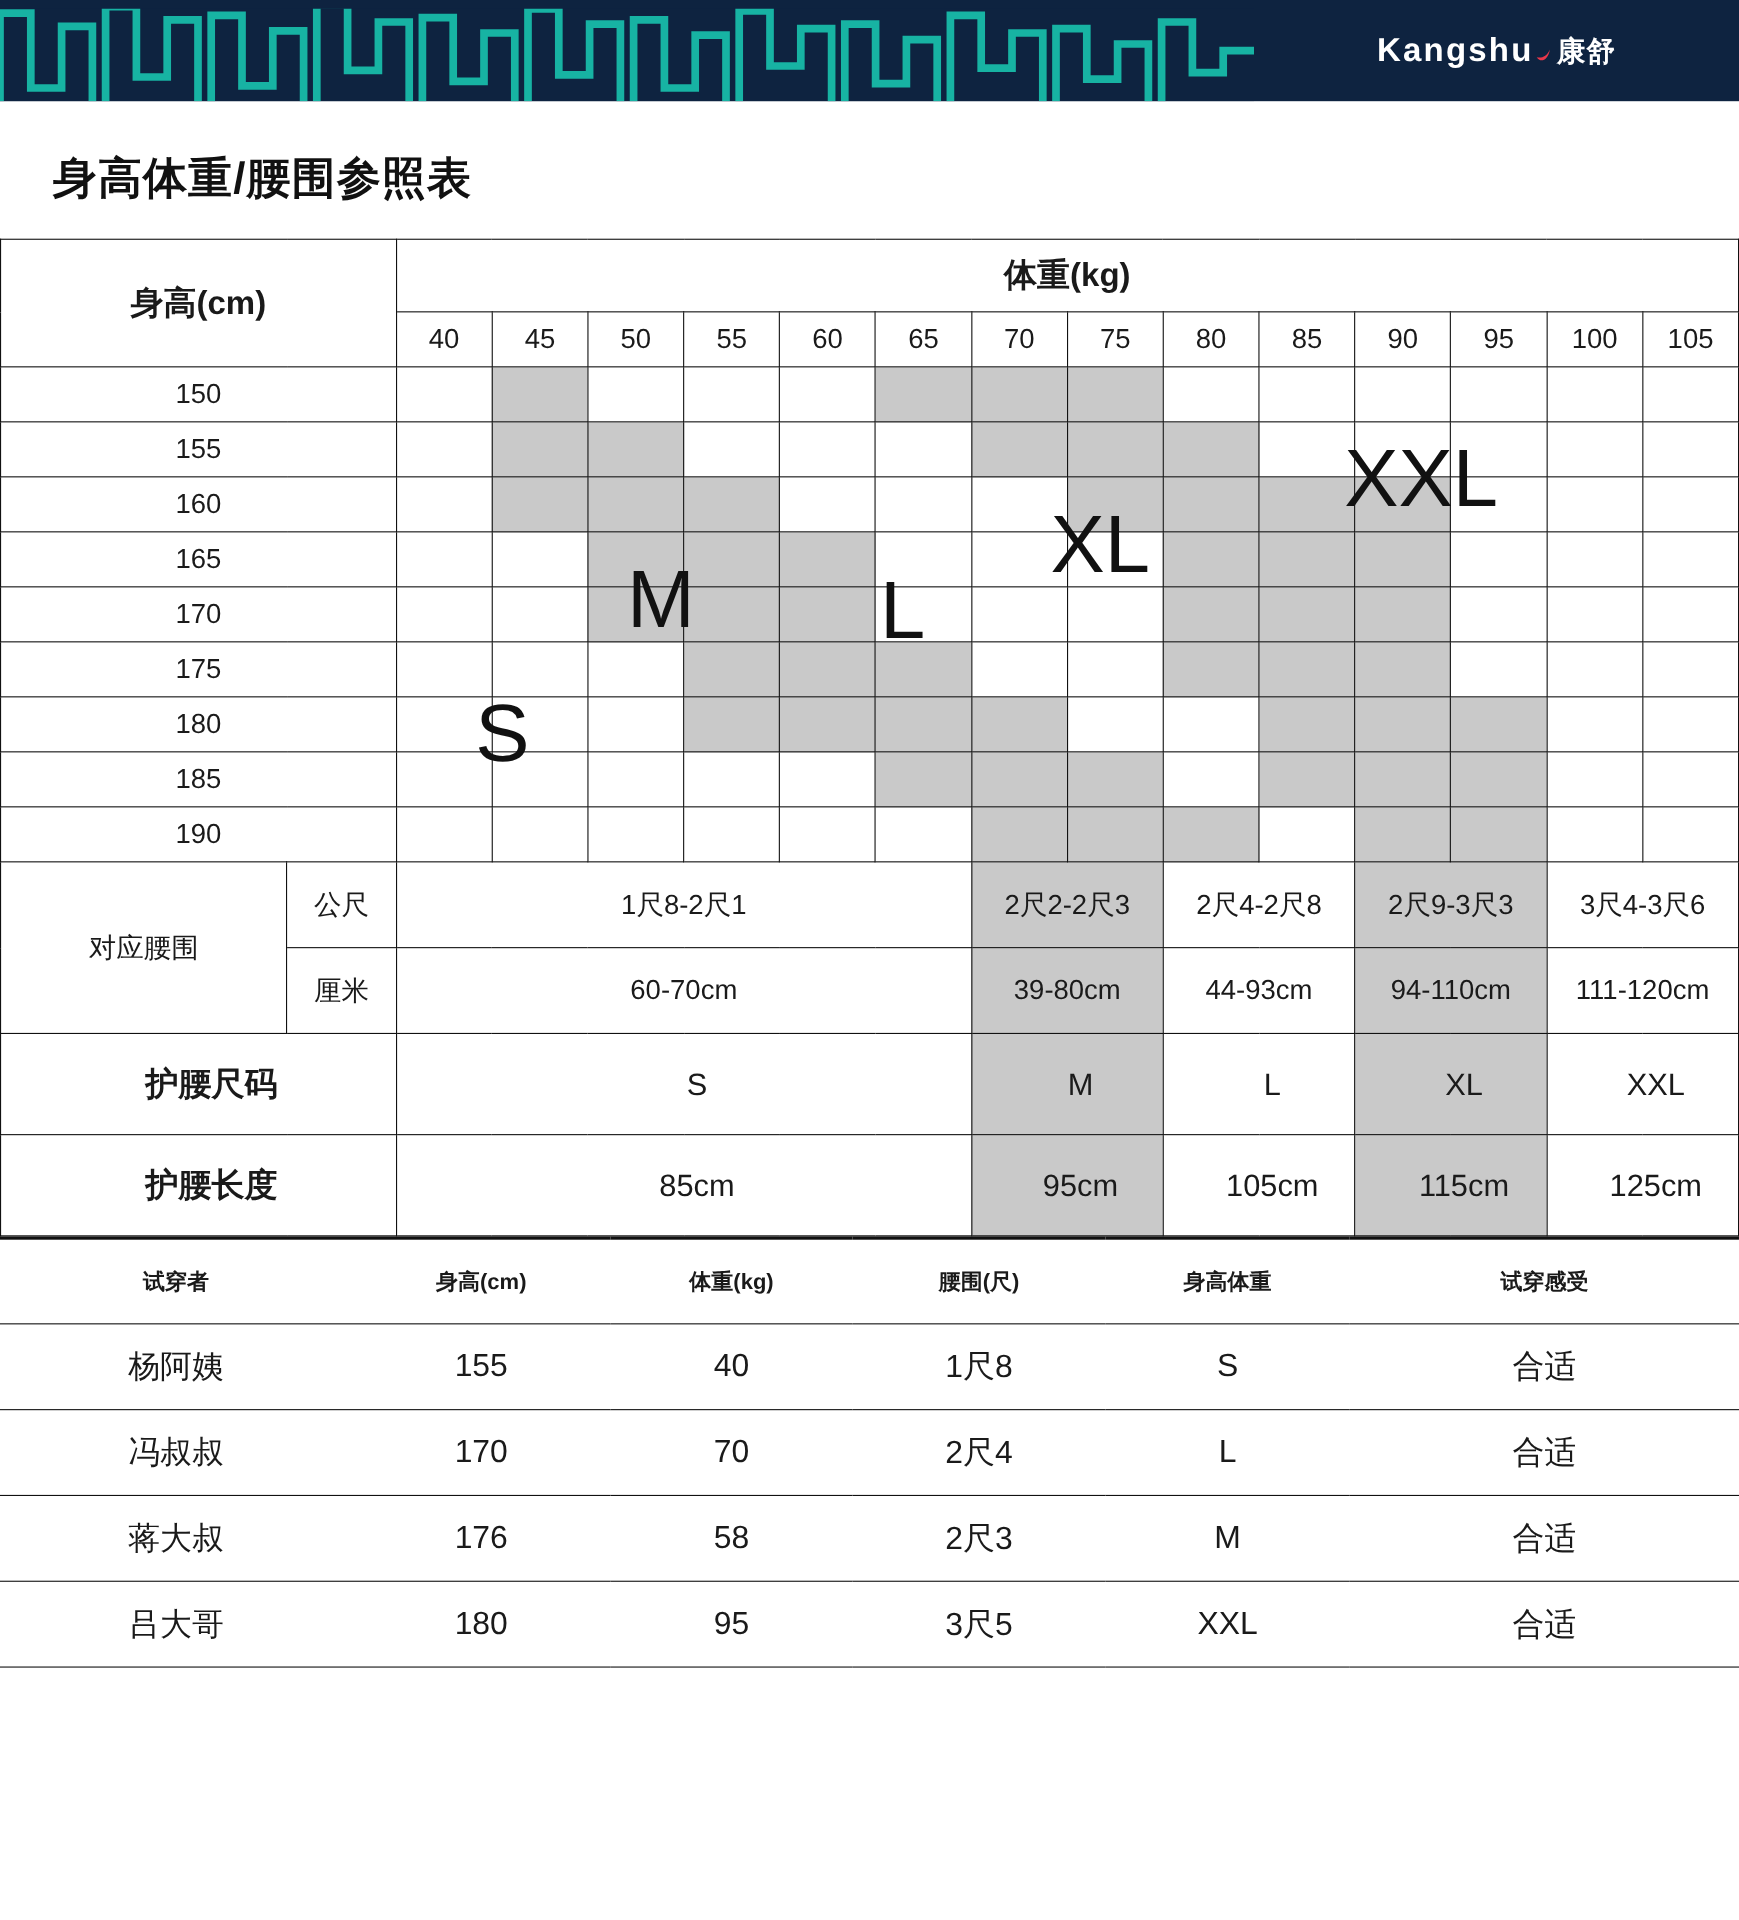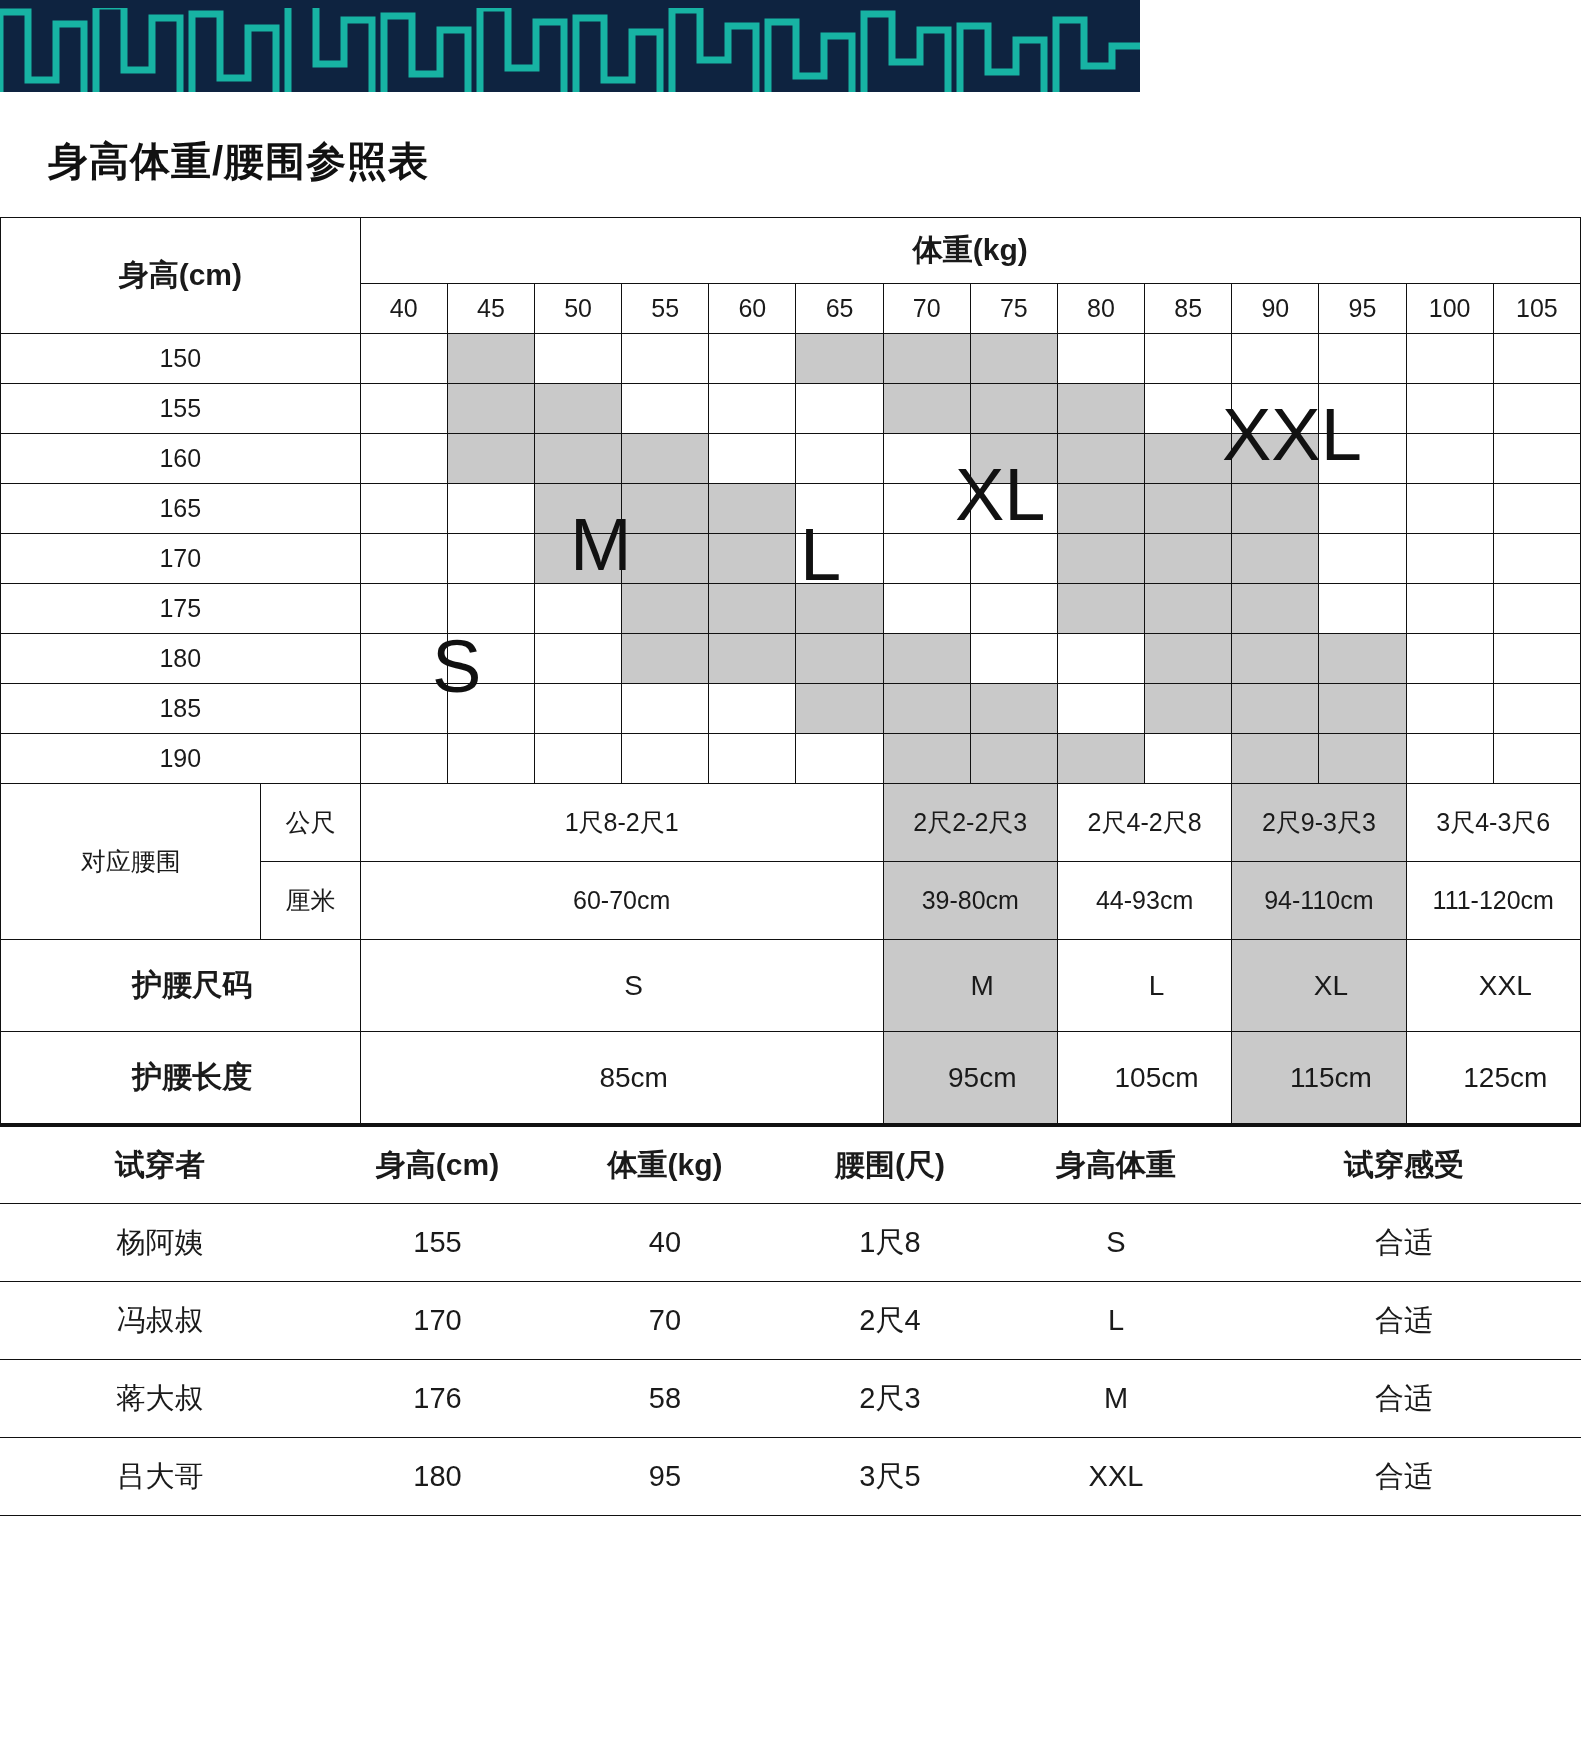--- a/index.html
+++ b/index.html
@@ -67,21 +67,21 @@
   .sizerow td { height:78px; font-size:28px;padding-left:24px; }
   .sizerow .rowlab { font-size:30px; font-weight:bold; }
 
   
   .tester { border-collapse:collapse; width:1581px; table-layout:fixed; margin-top:0; }
   .tester td, .tester th {
     border-top:1px solid #111; border-bottom:1px solid #111;
     border-left:none; border-right:none;
     text-align:center; height:78px; font-size:29px;
   }
-  .tester th { font-weight:bold; font-size:30px; }
+  .tester th { font-weight:bold; font-size:20px; }
   .tester .thick { border-top:3px solid #111; }
   .tester col.c1 { width:320px; }
   .tester col.c2 { width:235px; }
   .tester col.c3 { width:220px; }
   .tester col.c4 { width:230px; }
   .tester col.c5 { width:222px; }
   .tester col.c6 { width:354px; }
 </style>
 </head>
 <body>
@@ -102,20 +102,31 @@
         <path d="M768,92 L768,22 L796,22 L796,76 L824,76 L824,36 L852,36 L852,92"></path>
         <path d="M864,92 L864,14 L892,14 L892,62 L920,62 L920,30 L948,30 L948,92"></path>
         <path d="M960,92 L960,26 L988,26 L988,72 L1016,72 L1016,40 L1044,40 L1044,92"></path>
         <path d="M1056,92 L1056,20 L1084,20 L1084,66 L1112,66 L1112,46 L1140,46"></path>
       </g>
       <g stroke="#0e2340" stroke-width="16" fill="none" opacity="1">
         <path d="M0,0 L1140,0"></path>
       </g>
     </svg>
   </div>
+  <div class="banner-logo">
+    <div class="logo-text">
+      <span class="kang">Kangshu</span>
+      <span class="swoosh">
+        <svg width="14" height="14" viewBox="0 0 14 14">
+            <path d="M1,9 C4,14 11,13 13,2 C10,9 5,10 1,9 Z" fill="#e8374a"></path>
+          </svg>
+      </span>
+      <span class="logo-cn">康舒</span>
+    </div>
+  </div>
 </div>
 
 <div class="page-title">身高体重/腰围参照表</div>
 
 <table class="grid">
   <colgroup>
     <col style="width:236px">
       <col style="width:90px">
     <col class="wcol">
       <col class="wcol">

